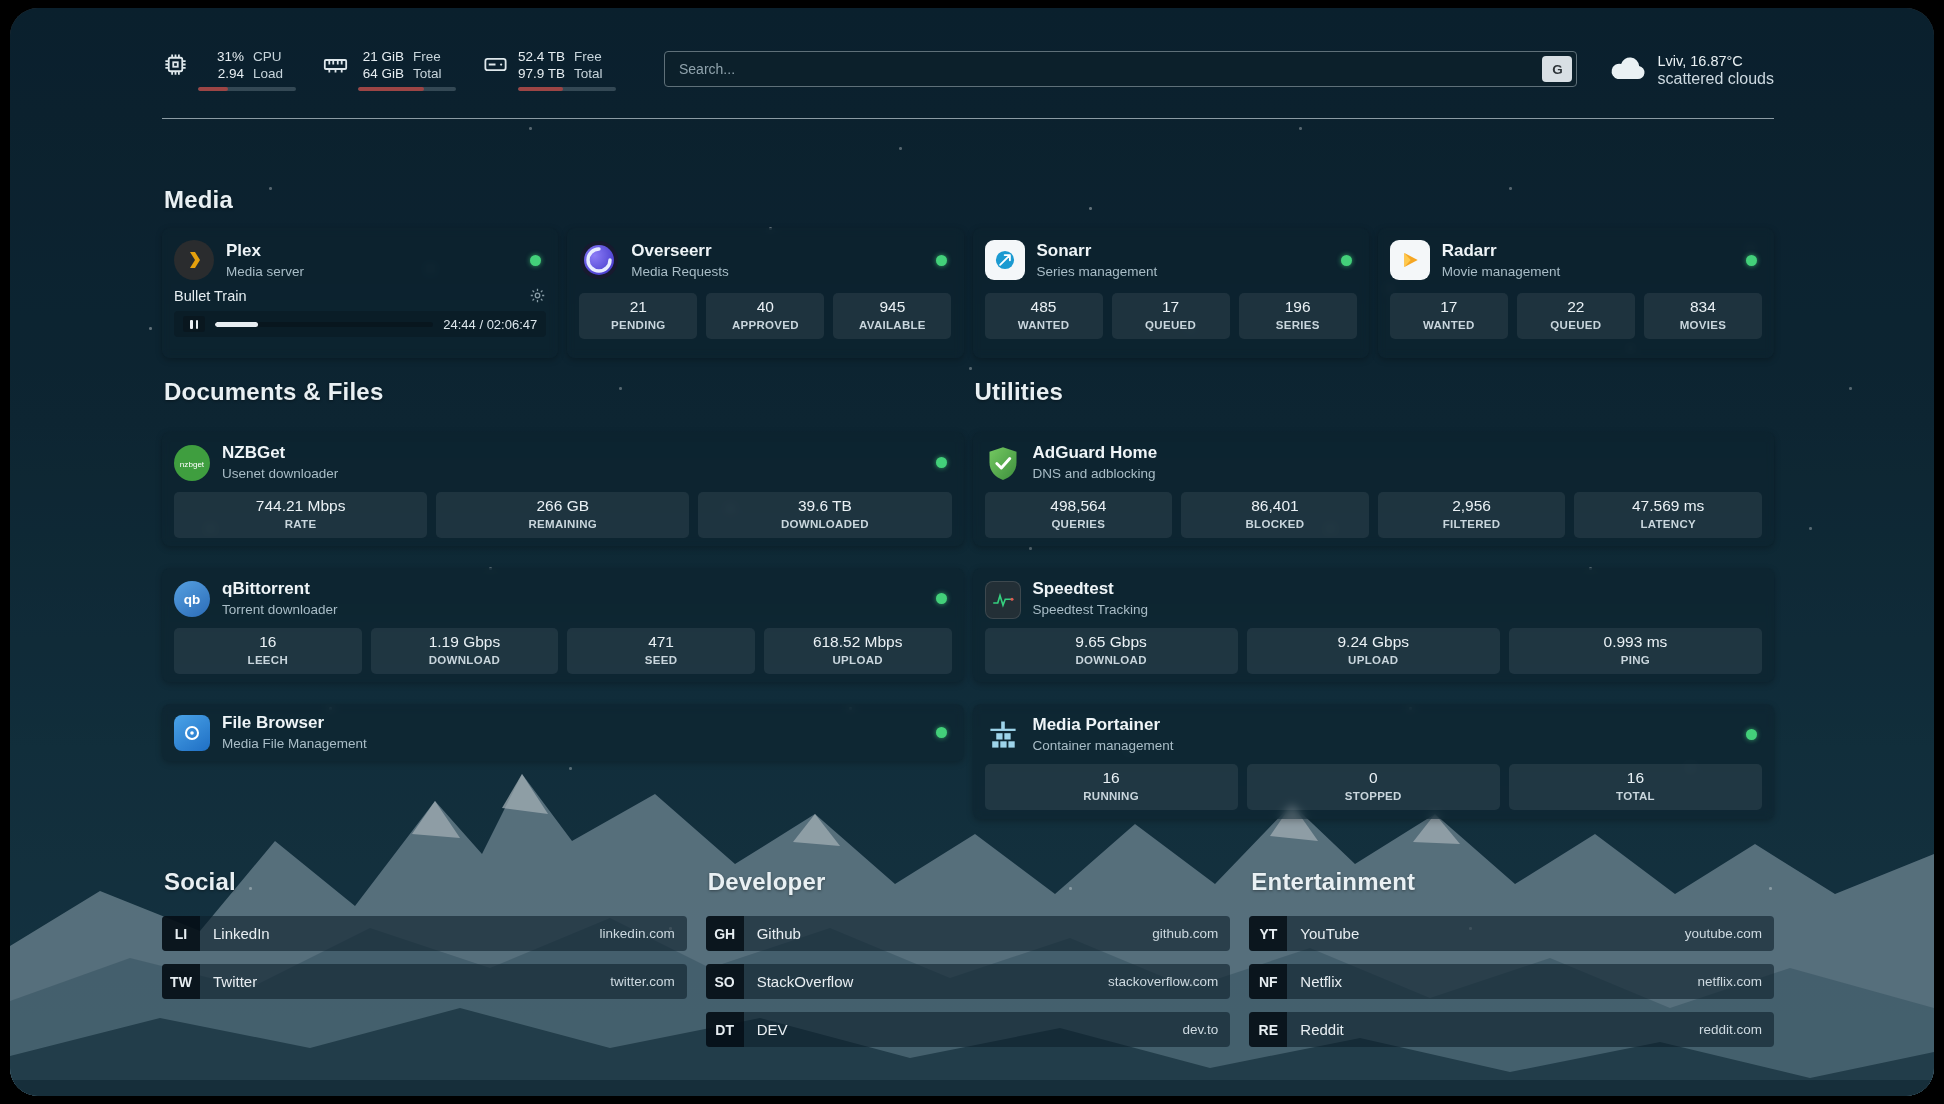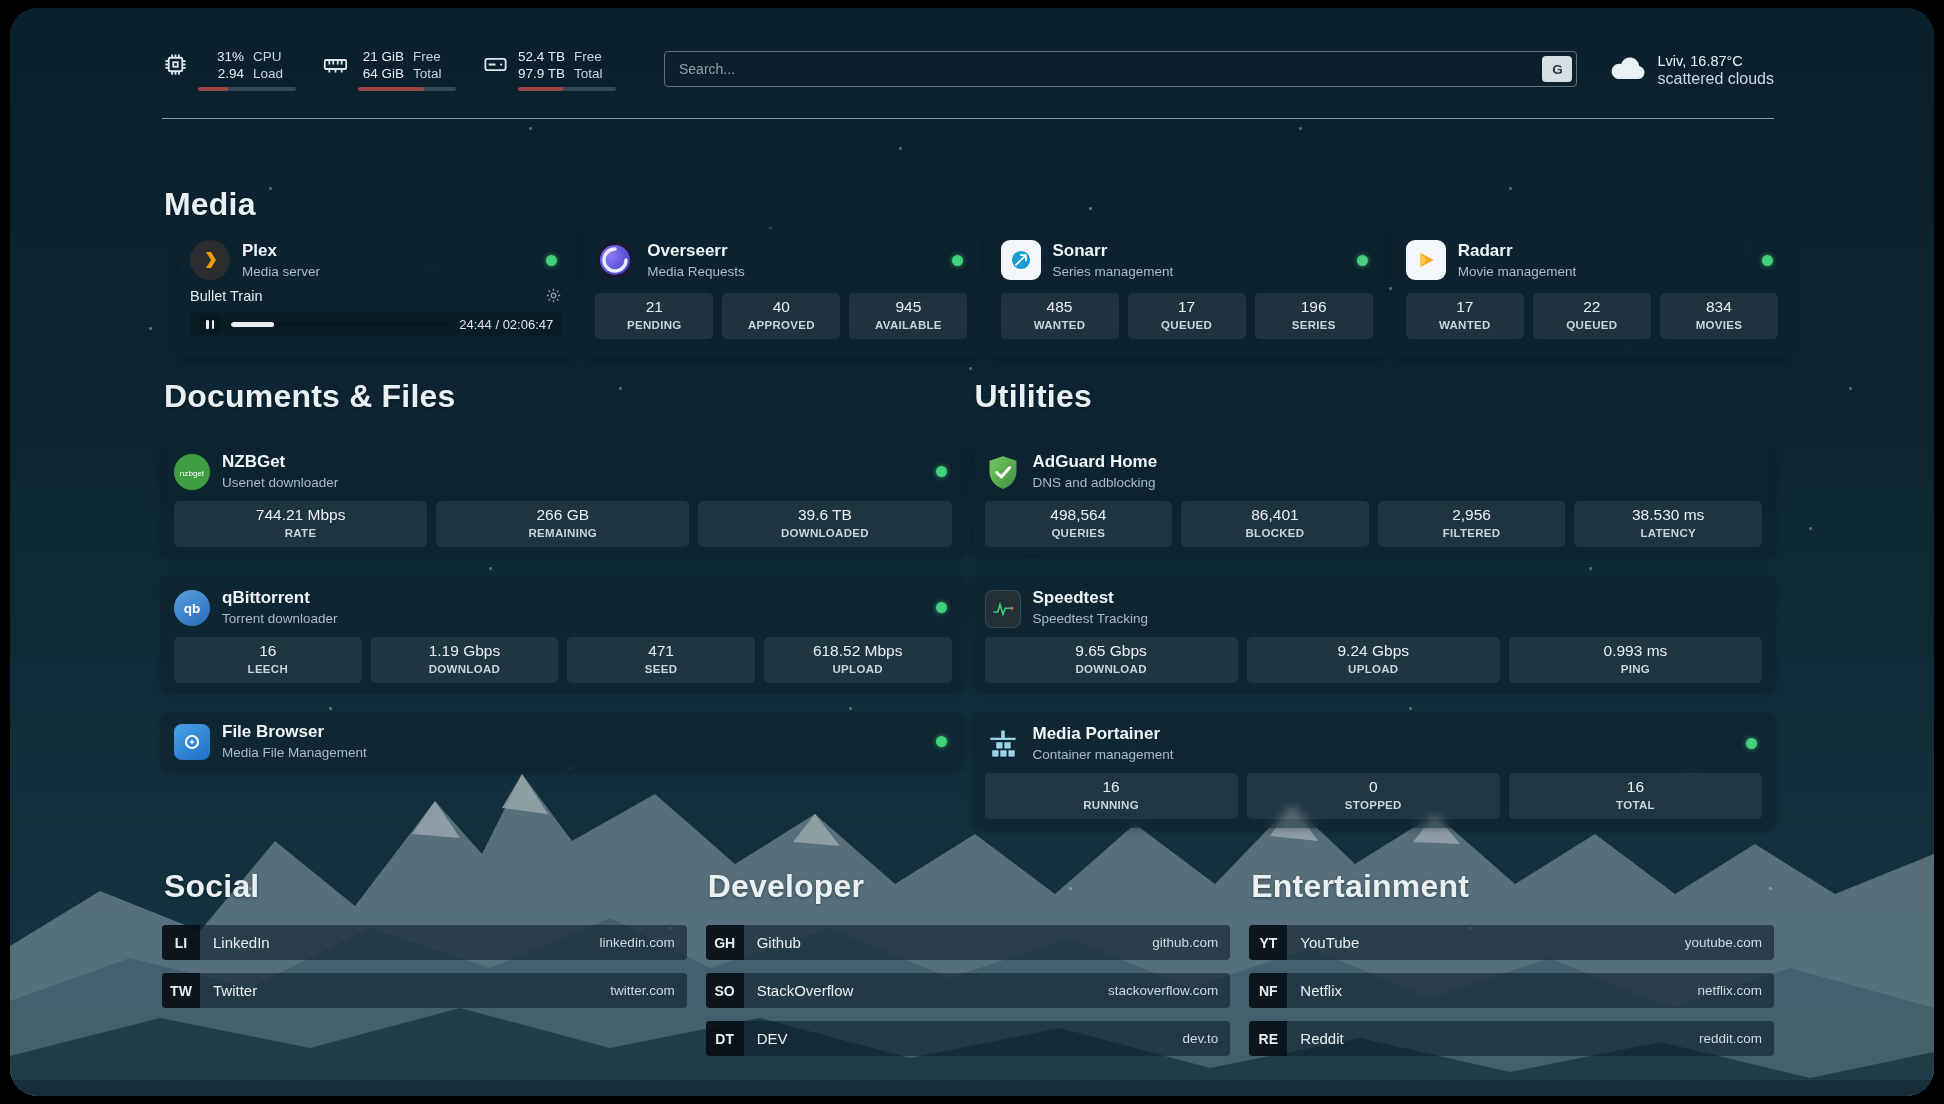--- a/index.html
+++ b/index.html
@@ -52,23 +52,23 @@
     font-size:14px;padding:0 14px;font-family:inherit;}
   .search-input::placeholder{color:#90a3ad;}
   .search-btn{width:30px;height:26px;border:none;border-radius:4px;background:#d8dfe4;color:#2d3439;
     font-size:13.5px;font-weight:700;cursor:pointer;font-family:inherit;}
   .weather{display:flex;align-items:center;gap:10px;}
   .weather .wtxt{display:flex;flex-direction:column;}
   .wloc{font-size:14.5px;color:#e9f0f3;line-height:18px;}
   .wcond{font-size:16px;color:#cdd9e0;line-height:17px;}
   .divider{position:absolute;left:152px;top:110px;width:1612px;border-top:1.5px solid rgba(210,222,228,0.65);}
   
-  .sec-title{margin:0;font-size:32px;font-weight:600;color:#e9f0f3;letter-spacing:.2px;text-shadow:0 1px 3px rgba(0,0,0,.4);}
+  .sec-title{margin:0;font-size:24px;font-weight:600;color:#e9f0f3;letter-spacing:.2px;text-shadow:0 1px 3px rgba(0,0,0,.4);}
   .t-media{position:absolute;left:154px;top:178px;}
-  .media-grid{position:absolute;left:168px;top:220px;width:1612px;display:grid;grid-template-columns:repeat(4,1fr);gap:9px;}
+  .media-grid{position:absolute;left:152px;top:220px;width:1612px;display:grid;grid-template-columns:repeat(4,1fr);gap:9px;}
   .cols{position:absolute;left:152px;top:370px;width:1612px;display:grid;grid-template-columns:1fr 1fr;gap:9px;align-items:start;}
   .col .sec-title{margin:0 0 26px 2px;}
   
   .card{background:rgba(13,35,46,0.55);border-radius:8px;box-shadow:0 2px 6px rgba(0,0,0,0.25);
     backdrop-filter:blur(4px);box-sizing:border-box;}
   .card-media{height:130px;padding:12px;}
   .card-stats{height:114px;padding:11px 12px;margin-bottom:22px;}
   .card-slim{height:57px;padding:0 12px;display:flex;align-items:center;}
   .card-slim .app-header{flex:1;}
   .app-header{display:flex;align-items:center;gap:12px;}
@@ -479,21 +479,21 @@
           </div>
           <div class="stat">
             <div class="stat-value">86,401</div>
             <div class="stat-label">BLOCKED</div>
           </div>
           <div class="stat">
             <div class="stat-value">2,956</div>
             <div class="stat-label">FILTERED</div>
           </div>
           <div class="stat">
-            <div class="stat-value">38.530 ms</div>
+            <div class="stat-value">47.569 ms</div>
             <div class="stat-label">LATENCY</div>
           </div>
         </div>
       </div>
 
       <div class="card card-stats">
         <div class="app-header">
           <span class="app-icon">
             <span class="icon-square" style="background:#232f36;border:1px solid rgba(255,255,255,0.12);border-radius:8px;">
               <svg width="30" height="30" viewBox="0 0 40 40">

